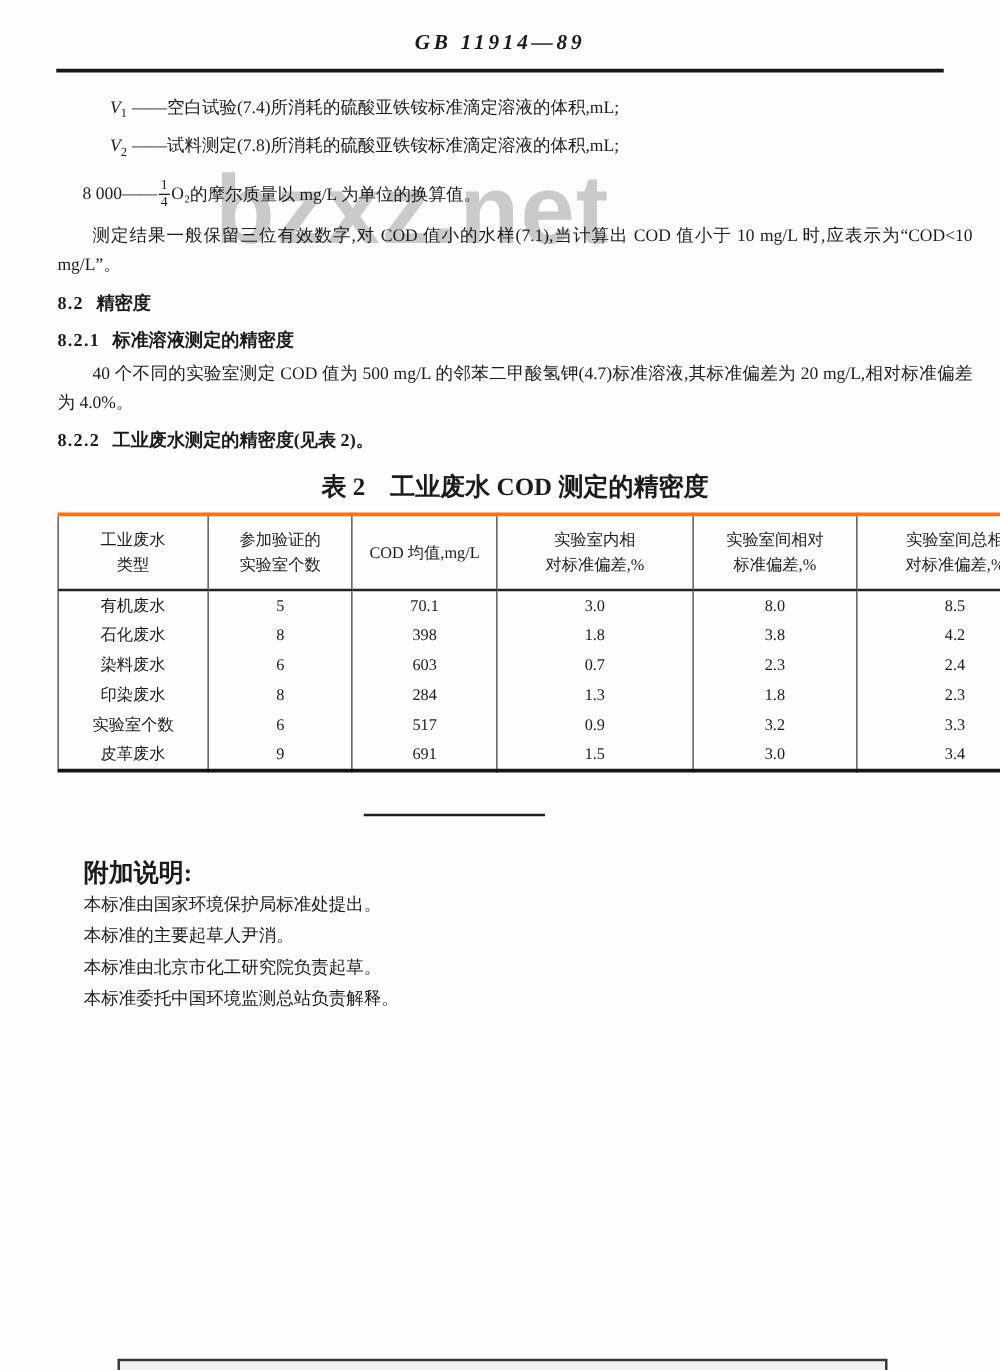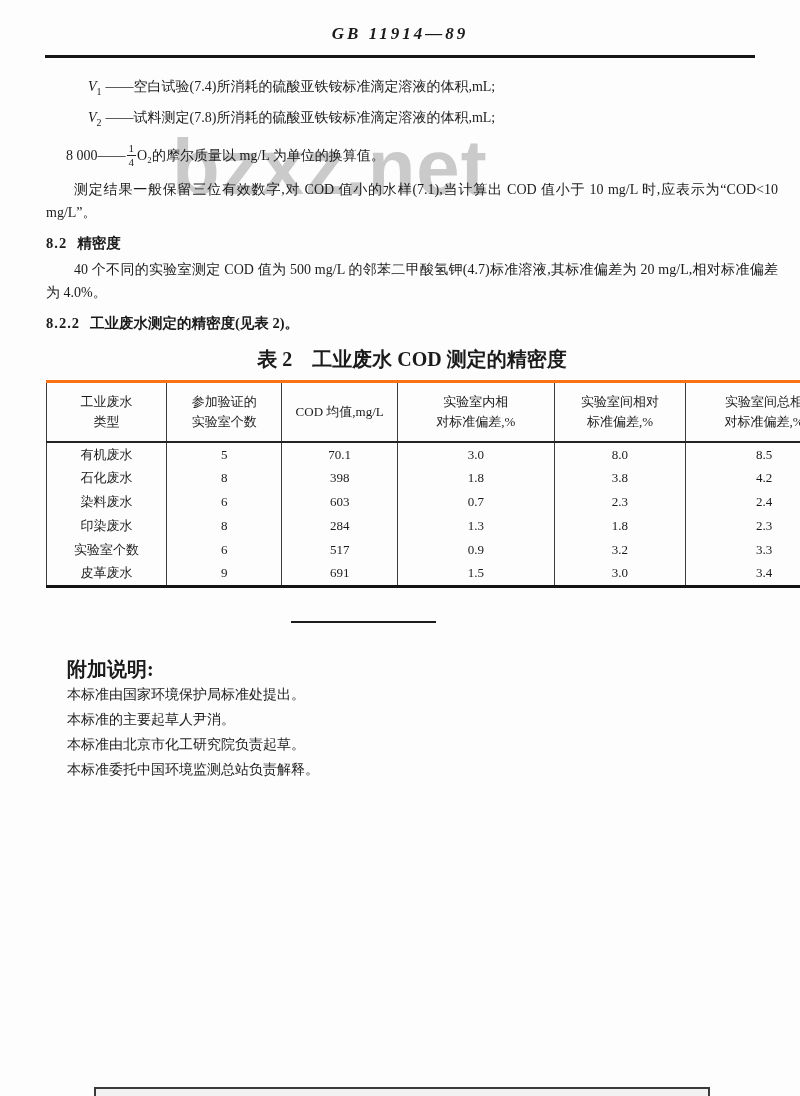--- a/index.html
+++ b/index.html
@@ -174,20 +174,23 @@
         <span>O₂</span>
         <span> 的摩尔质量以 mg/L 为单位的换算值。</span>
       </div>
 
       <p class="para">测定结果一般保留三位有效数字,对 COD 值小的水样(7.1),当计算出 COD 值小于 10 mg/L 时,应表示为“COD&lt;10 mg/L”。</p>
 
       <div class="sec-head">
         <span class="sec-num">8.2</span><span>精密度</span>
       </div>
 
+      <div class="sec-head">
+        <span class="sec-num">8.2.1</span><span>标准溶液测定的精密度</span>
+      </div>
 
       <p class="para">40 个不同的实验室测定 COD 值为 500 mg/L 的邻苯二甲酸氢钾(4.7)标准溶液,其标准偏差为 20 mg/L,相对标准偏差为 4.0%。</p>
 
       <div class="sec-head">
         <span class="sec-num">8.2.2</span><span>工业废水测定的精密度(见表 2)。</span>
       </div>
 
       <div class="table-caption">表 2　工业废水 COD 测定的精密度</div>
 
       <table class="precision">

